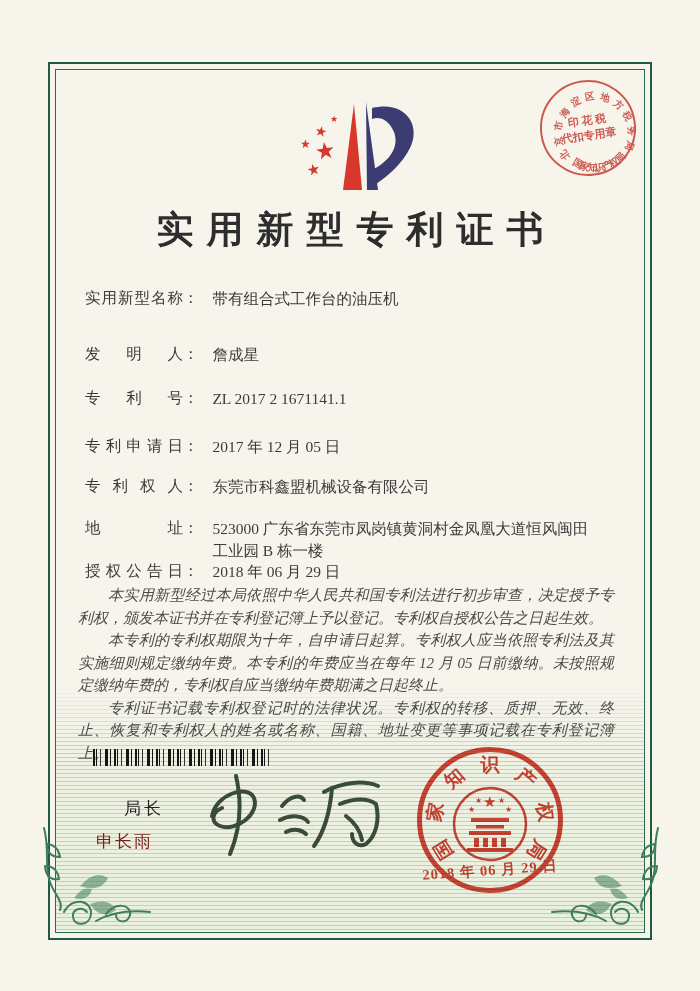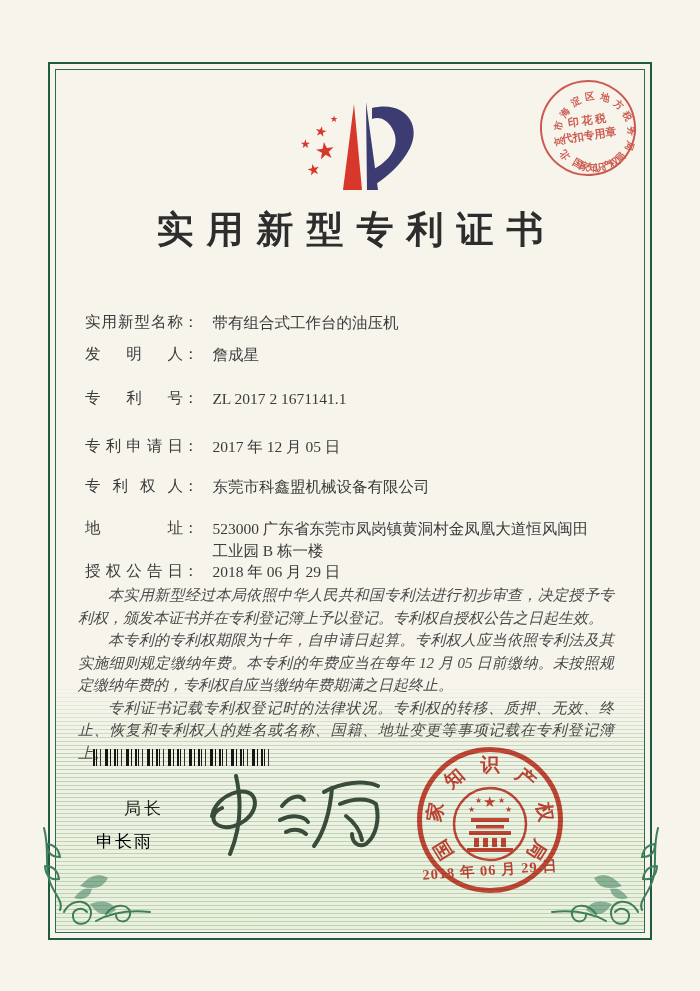--- a/index.html
+++ b/index.html
@@ -39,21 +39,21 @@
          text-align:justify;font-style:italic;color:#4a4a4a;}
   .paras p{margin:0;text-indent:2em;}
   
   .barcode{position:absolute;left:93px;top:749px;width:178px;height:17px;z-index:3;
     background-image:repeating-linear-gradient(90deg,#161616 0 2px,transparent 2px 3px,
       #161616 3px 4px,transparent 4px 7px,#333 7px 8px,transparent 8px 12px,
       #161616 12px 15px,transparent 15px 17px,#161616 17px 18px,transparent 18px 21px);}
   .director-title{position:absolute;left:96px;top:797px;font-size:17px;letter-spacing:3px;z-index:3;
       font-family:"Liberation Sans","DejaVu Sans",sans-serif;color:#222;margin-left:28px;}
   .director-name{position:absolute;left:96px;top:830px;font-size:17px;letter-spacing:2px;z-index:3;
-      font-family:"Liberation Sans","DejaVu Sans",sans-serif;color:#000000;}
+      font-family:"Liberation Sans","DejaVu Sans",sans-serif;color:#7f1d1d;}
   .signature{position:absolute;left:196px;top:768px;z-index:4;}
   .footer{position:absolute;left:48px;top:904px;width:600px;text-align:center;font-size:14px;
           letter-spacing:2px;color:#333;z-index:3;}
   
   .seal{position:absolute;left:417px;top:747px;width:146px;height:146px;z-index:4;
         color:#cd3a2c;mix-blend-mode:multiply;opacity:.92;}
   .seal-ring{position:absolute;inset:0;border:5px solid #cd3a2c;border-radius:50%;}
   .seal-emblem{position:absolute;left:33px;top:37px;}
   .seal-date{position:absolute;left:2px;top:114px;width:142px;text-align:center;font-size:14.5px;
         font-weight:bold;letter-spacing:1px;transform:rotate(-4deg);white-space:nowrap;}
@@ -140,21 +140,21 @@
         <span class="arc-ch" style="left: 54.2132px; top: 89.2132px; font-size: 10px; transform: translate(-50%, -50%) rotate(360deg);">识</span>
         <span class="arc-ch" style="left: 61.8879px; top: 88.3614px; font-size: 10px; transform: translate(-50%, -50%) rotate(347.333deg);">产</span>
         <span class="arc-ch" style="left: 69.1891px; top: 85.8474px; font-size: 10px; transform: translate(-50%, -50%) rotate(334.667deg);">权</span>
         <span class="arc-ch" style="left: 75.7613px; top: 81.7936px; font-size: 10px; transform: translate(-50%, -50%) rotate(322deg);">局</span>
       </div>
   </div>
 
   <div class="title">实用新型专利证书</div>
 
   <div class="rows">
-    <div class="row" style="top:312px">
+    <div class="row" style="top:288px">
       <span class="lbl">实用新型名称</span><span class="colon">：</span>
       <span class="val">带有组合式工作台的油压机</span>
     </div>
     <div class="row" style="top:344px">
       <span class="lbl">发明人</span><span class="colon">：</span>
       <span class="val">詹成星</span>
     </div>
     <div class="row" style="top:388px">
       <span class="lbl">专利号</span><span class="colon">：</span>
       <span class="val">ZL 2017 2 1671141.1</span>

